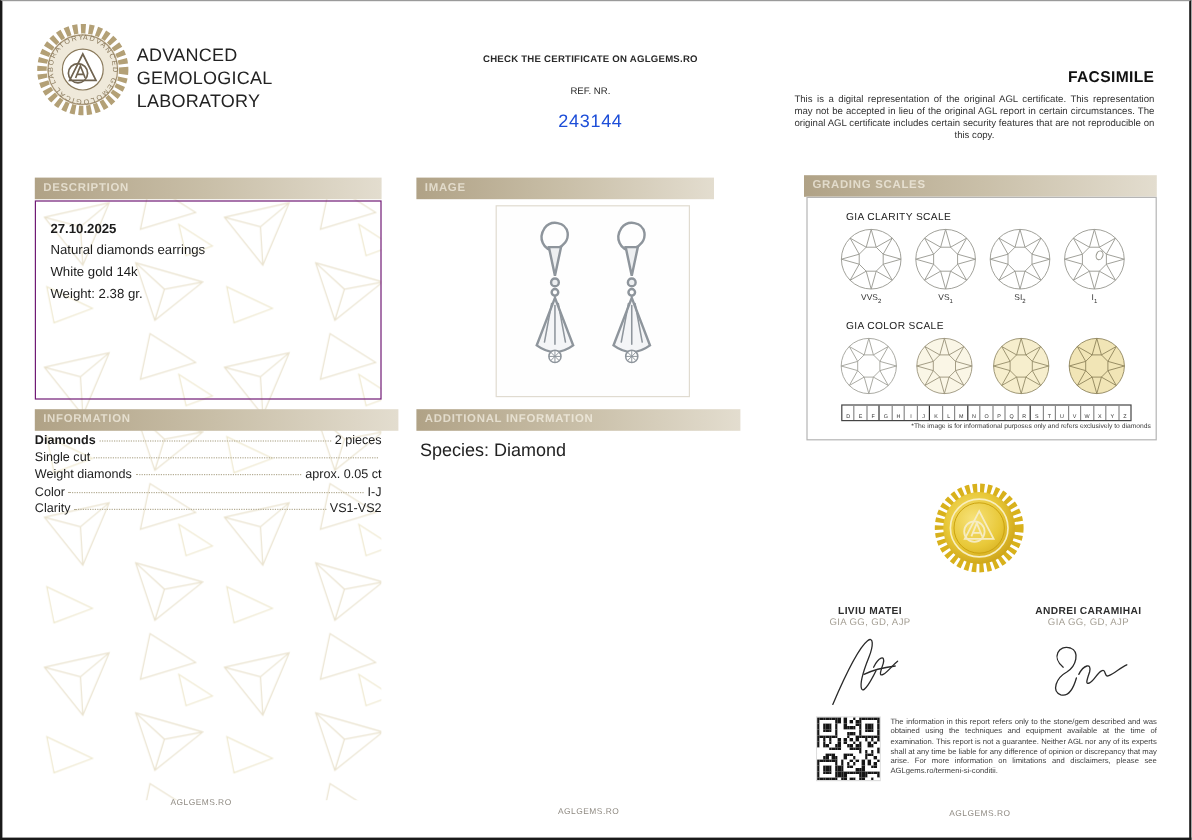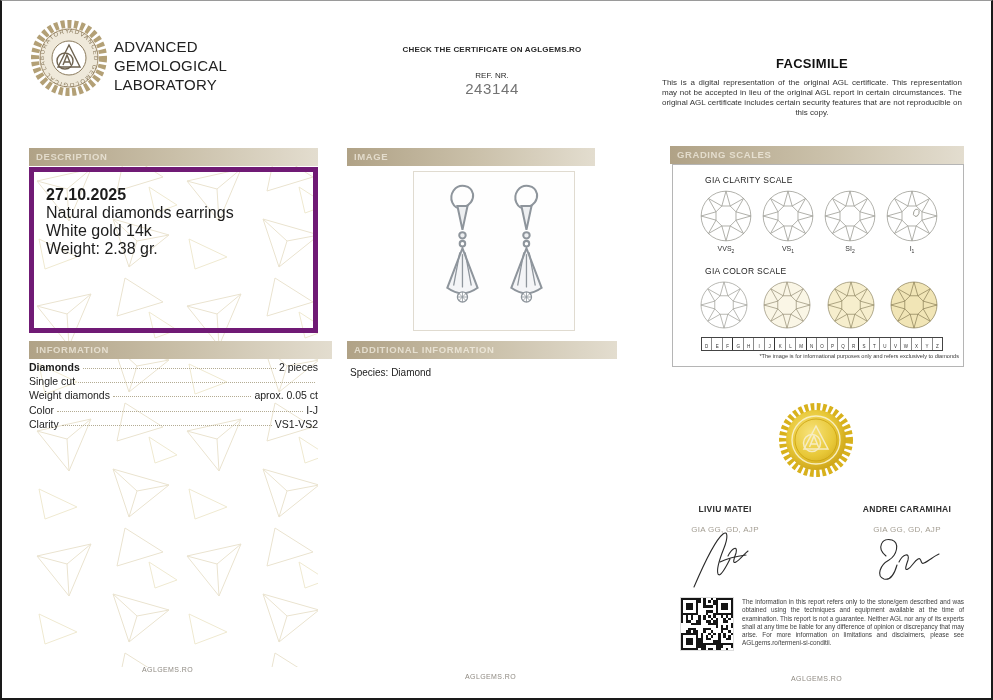--- a/index.html
+++ b/index.html
@@ -10,53 +10,53 @@
   
   .bar{position:absolute;height:18px;line-height:18px;box-sizing:border-box;padding-left:7px;
        background:linear-gradient(90deg,#b0a286,#c9bfa8 50%,#e3ddcf);
        color:rgba(255,252,242,.62);font-size:9.5px;font-weight:bold;letter-spacing:.6px;
        text-transform:uppercase;overflow:hidden;white-space:nowrap}
   
   .labname{font-size:15px;line-height:19px;color:#222;letter-spacing:.2px}
   .center-head{text-align:center}
   .check-line{font-size:8px;font-weight:bold;color:#2a2a2a;letter-spacing:.2px}
   .ref-label{font-size:8px;color:#2a2a2a;margin-top:17px}
-  .ref-number{font-size:15px;color:#737373;letter-spacing:.6px;}
-  .facs-title{font-size:13px;font-weight:bold;text-align:center;color:#111;letter-spacing:.3px}
+  .ref-number{font-size:15px;color:#1d4ed8;letter-spacing:.6px;margin-top:13px}
+  .facs-title{font-size:13px;font-weight:bold;text-align:right;color:#111;letter-spacing:.3px}
   .facs-text{font-size:8px;line-height:10px;color:#333;text-align:justify;text-align-last:center;margin-top:7px}
   
-  .desc-box{box-sizing:border-box;border:5px solid #701a75;padding:14px 12px;font-size:16px;line-height:18px;color:#1c1c1c}
+  .desc-box{box-sizing:border-box;border:1px solid #701a75;padding:14px 12px;font-size:11px;line-height:18px;color:#1c1c1c}
   .b{font-weight:bold}
   
   .info-rows{font-size:10.5px;color:#1c1c1c}
   .irow{display:flex;align-items:baseline;height:14.2px}
   .irow .lbl{white-space:nowrap}
   .irow .dots{flex:1;border-bottom:1px dotted #b4ac93;margin:0 3px;transform:translateY(-2px)}
   .irow .val{white-space:nowrap}
   
   .img-box{box-sizing:border-box;border:1px solid #e0dbd0;background:#fefefe;display:flex;align-items:center;justify-content:center;gap:18px}
-  .species{font-size:10px;color:#222}
+  .species{font-size:15px;color:#222}
   
   .grade-box{box-sizing:border-box;border:1px solid #b5b5b5;background:#fff}
   .scale-title{position:absolute;font-size:8.5px;font-weight:normal;color:#222;letter-spacing:.3px}
   .gem-row{position:absolute;display:flex;justify-content:space-between}
   .gem{display:block}
   .clarity-labels{position:absolute;display:flex;justify-content:space-between;font-size:7px;color:#333}
   .clarity-labels span{width:54px;text-align:center}
   .clarity-labels sub{font-size:5px}
   .ruler{position:absolute;display:flex;border:1px solid #444;box-sizing:border-box}
   .ruler i{flex:1;border-left:1px solid #8a8a8a;font-style:normal;font-size:4.5px;color:#333;
            display:flex;align-items:flex-end;justify-content:center;padding-bottom:1px}
   .ruler i:first-child{border-left:none}
   .ruler i:nth-child(4),.ruler i:nth-child(8),.ruler i:nth-child(11),.ruler i:nth-child(16){border-left:1px solid #333}
   .footnote{position:absolute;font-size:5.6px;color:#3a3a3a;text-align:right}
   
   .signer{position:absolute;width:150px;text-align:center}
   .signer .nm{font-size:8.5px;font-weight:bold;color:#2d2d2d;letter-spacing:.3px}
-  .signer .cr{font-size:8px;color:#a39d92;margin-top:11px;letter-spacing:.3px}
+  .signer .cr{font-size:8px;color:#a39d92;margin-top:0;letter-spacing:.3px}
   
   .qr{position:absolute;display:grid;grid-template-columns:repeat(21,1fr);grid-template-rows:repeat(21,1fr);
       width:52px;height:52px;background:#fff;border:1px solid #ddd}
   .qr i{background:#fff}
   .qr i.d{background:#151515}
   .disclaimer{position:absolute;font-size:6.4px;line-height:8.3px;color:#3d3d3d;text-align:justify}
   
   .foot{position:absolute;font-size:7px;color:#8f8a82;letter-spacing:.4px}
 </style>
 </head>

